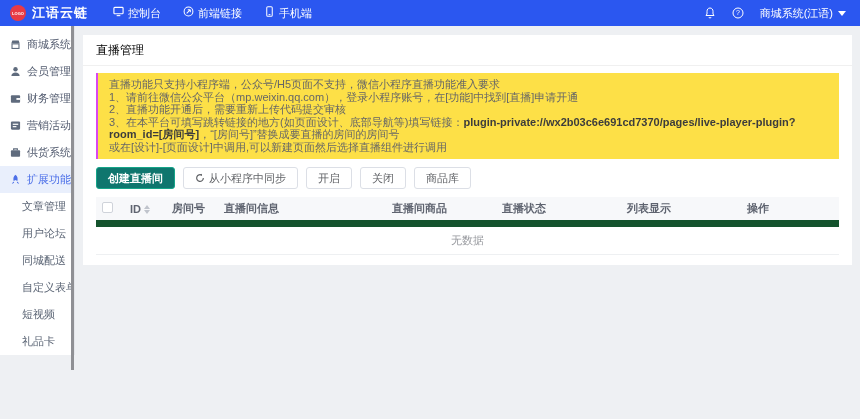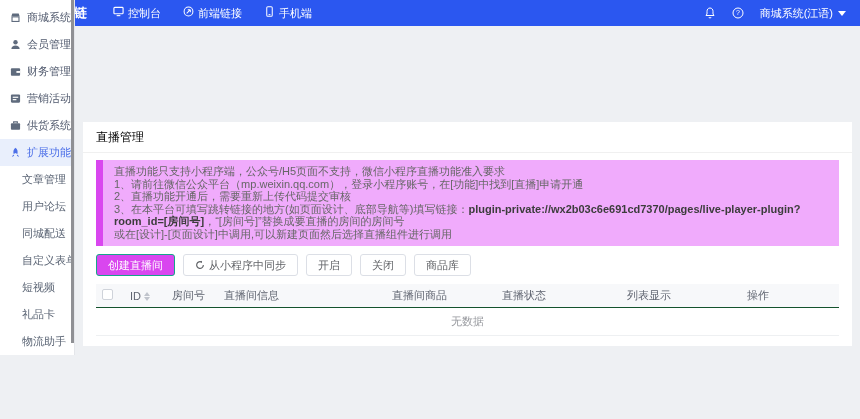--- a/index.html
+++ b/index.html
@@ -13,55 +13,55 @@
   .brand { font-size:13px; font-weight:bold; letter-spacing:1px; margin-right:14px; white-space:nowrap; }
   .topnav { display:flex; align-items:center; }
   .topnav-item { display:flex; align-items:flex-start; gap:4px; font-size:11px; margin:0 11px; cursor:pointer; white-space:nowrap; }
   .topnav-item svg { display:block; }
   .topbar-right { margin-left:auto; display:flex; align-items:center; gap:16px; padding-right:14px; font-size:11px; }
   .icon-btn { display:flex; align-items:center; cursor:pointer; }
   .account { display:flex; align-items:center; gap:5px; cursor:pointer; white-space:nowrap; }
   .caret-down { width:0; height:0; border-left:4px solid transparent; border-right:4px solid transparent; border-top:5px solid #fff; }
 
   
-  .layout { display:flex; height:329px;align-items:flex-end; }
+  .layout { display:flex; height:329px; }
 
   
   .sidebar { width:75px; background:#fff; position:relative; border-right:1px solid #e4e6ea;
     display:flex; flex-direction:column; font-size:11px; color:#515a6e; flex:0 0 auto; }
   .menu { flex:1; overflow:hidden; position:relative; padding-top:5px; }
   .menu-item { height:27px; display:flex; align-items:center; padding-left:10px; gap:6px; cursor:pointer; white-space:nowrap; }
   .menu-item .micon { width:11px; height:11px; display:flex; align-items:center; justify-content:center; flex:0 0 auto; }
   .menu-item .micon svg { display:block; }
   .menu-item.active-parent { background:#e9effc; color:#4d70e8; }
   .sub-item { height:27px; line-height:27px; padding-left:22px; cursor:pointer; color:#5a6474; white-space:nowrap; }
   .bottom-item { height:25px; display:flex; align-items:center; padding-left:10px; gap:6px; cursor:pointer;
     border-top:1px solid #f0f1f3; white-space:nowrap; color:#515a6e; }
   .scroll-thumb { position:absolute; right:0; top:0; width:3px; height:344px; background:#8f9094; z-index:5; }
 
   
   .main { flex:1; background:#eef0f3; padding:9px 8px; overflow:hidden; }
   .card { background:#fff; }
   .card-header { padding:7px 13px 6px; font-size:12px; color:#000000; border-bottom:1px solid #f0f0f0; }
   .card-body { padding:7px 13px 10px; }
 
-  .notice { background:#f0abfc; border-left:7px solid #d946ef; padding:5px 11px 6px; font-size:11px;
+  .notice { background:#fde047; border-left:2px solid #d946ef; padding:5px 11px 6px; font-size:11px;
     color:#666; line-height:12.5px; }
   .notice .bold-link { font-weight:bold; color:#3c3c3c; }
 
   .toolbar { margin-top:8px; display:flex; gap:8px; }
   .btn { height:22px; padding:0 11px; font-size:11px; border-radius:3px; border:1px solid #dcdfe6;
     background:#fff; color:#606266; display:inline-flex; align-items:center; gap:4px; cursor:pointer;
     font-family:"Liberation Sans", sans-serif; white-space:nowrap; }
-  .btn-primary { background:#d946ef; border-color:#16a589; color:#fff; }
+  .btn-primary { background:#0f766e; border-color:#16a589; color:#fff;font-weight:bold; }
   .btn svg { display:block; }
 
   table.live-table { margin-top:8px; width:100%; border-collapse:collapse; font-size:11px; table-layout:fixed; }
-  .live-table th { background:#f7f8fa; font-weight:normal; color:#5f6470; text-align:left;
-    padding:4px 6px; border-bottom:1px solid #14532d; white-space:nowrap; }
+  .live-table th { background:#f7f8fa; font-weight:bold; color:#5f6470; text-align:left;
+    padding:4px 6px; border-bottom:7px solid #14532d; white-space:nowrap; }
   .live-table .empty-cell { text-align:center; color:#97999e; padding:6px; border-bottom:1px solid #eef0f2; }
   .checkbox { width:11px; height:11px; border:1px solid #cfd3da; border-radius:2px; background:#fff; display:inline-block; cursor:pointer; }
   .sort { display:inline-flex; flex-direction:column; vertical-align:middle; margin-left:3px; gap:1px; }
   .sort i { width:0; height:0; border-left:3px solid transparent; border-right:3px solid transparent; display:block; }
   .sort .up { border-bottom:4px solid #c0c4cc; }
   .sort .down { border-top:4px solid #c0c4cc; }
 </style>
 </head>
 <body>
 

